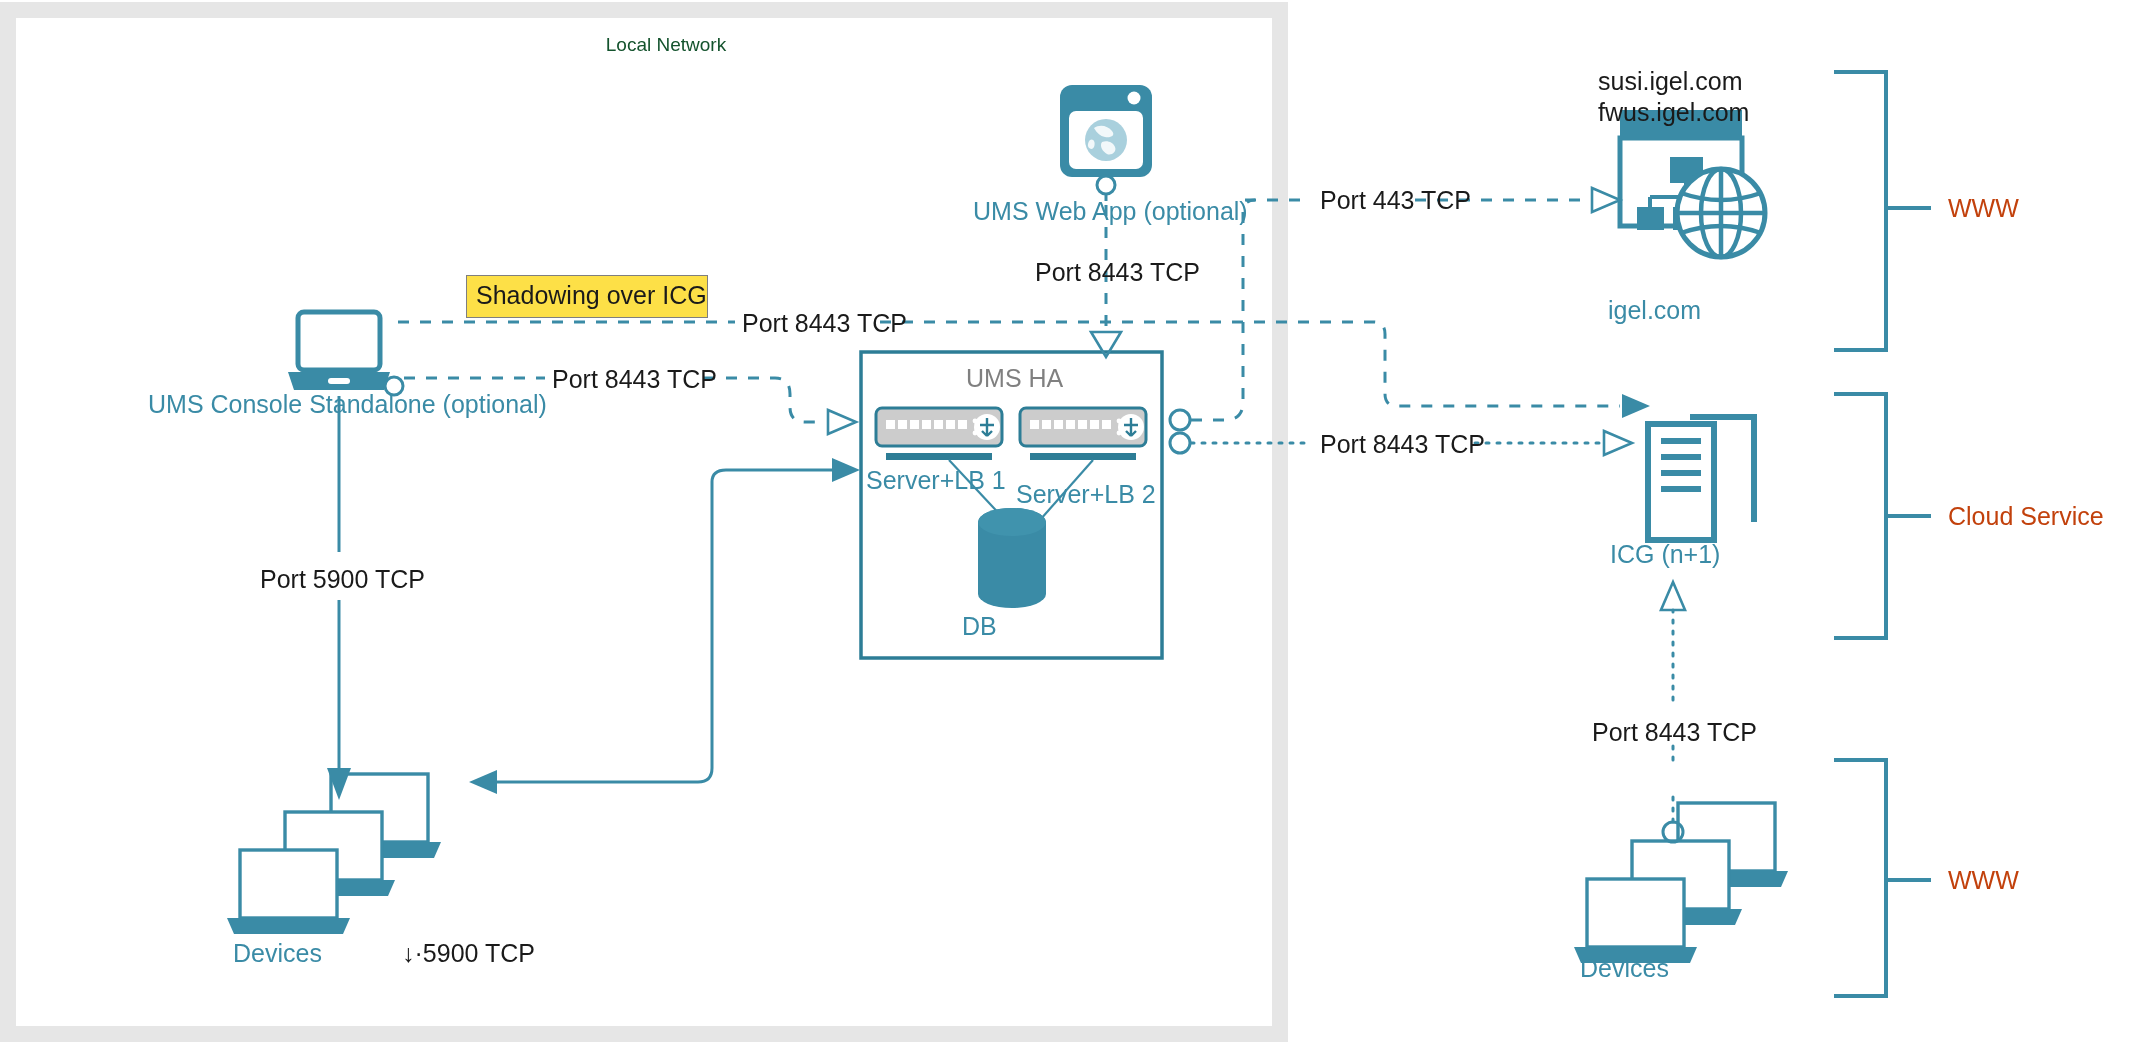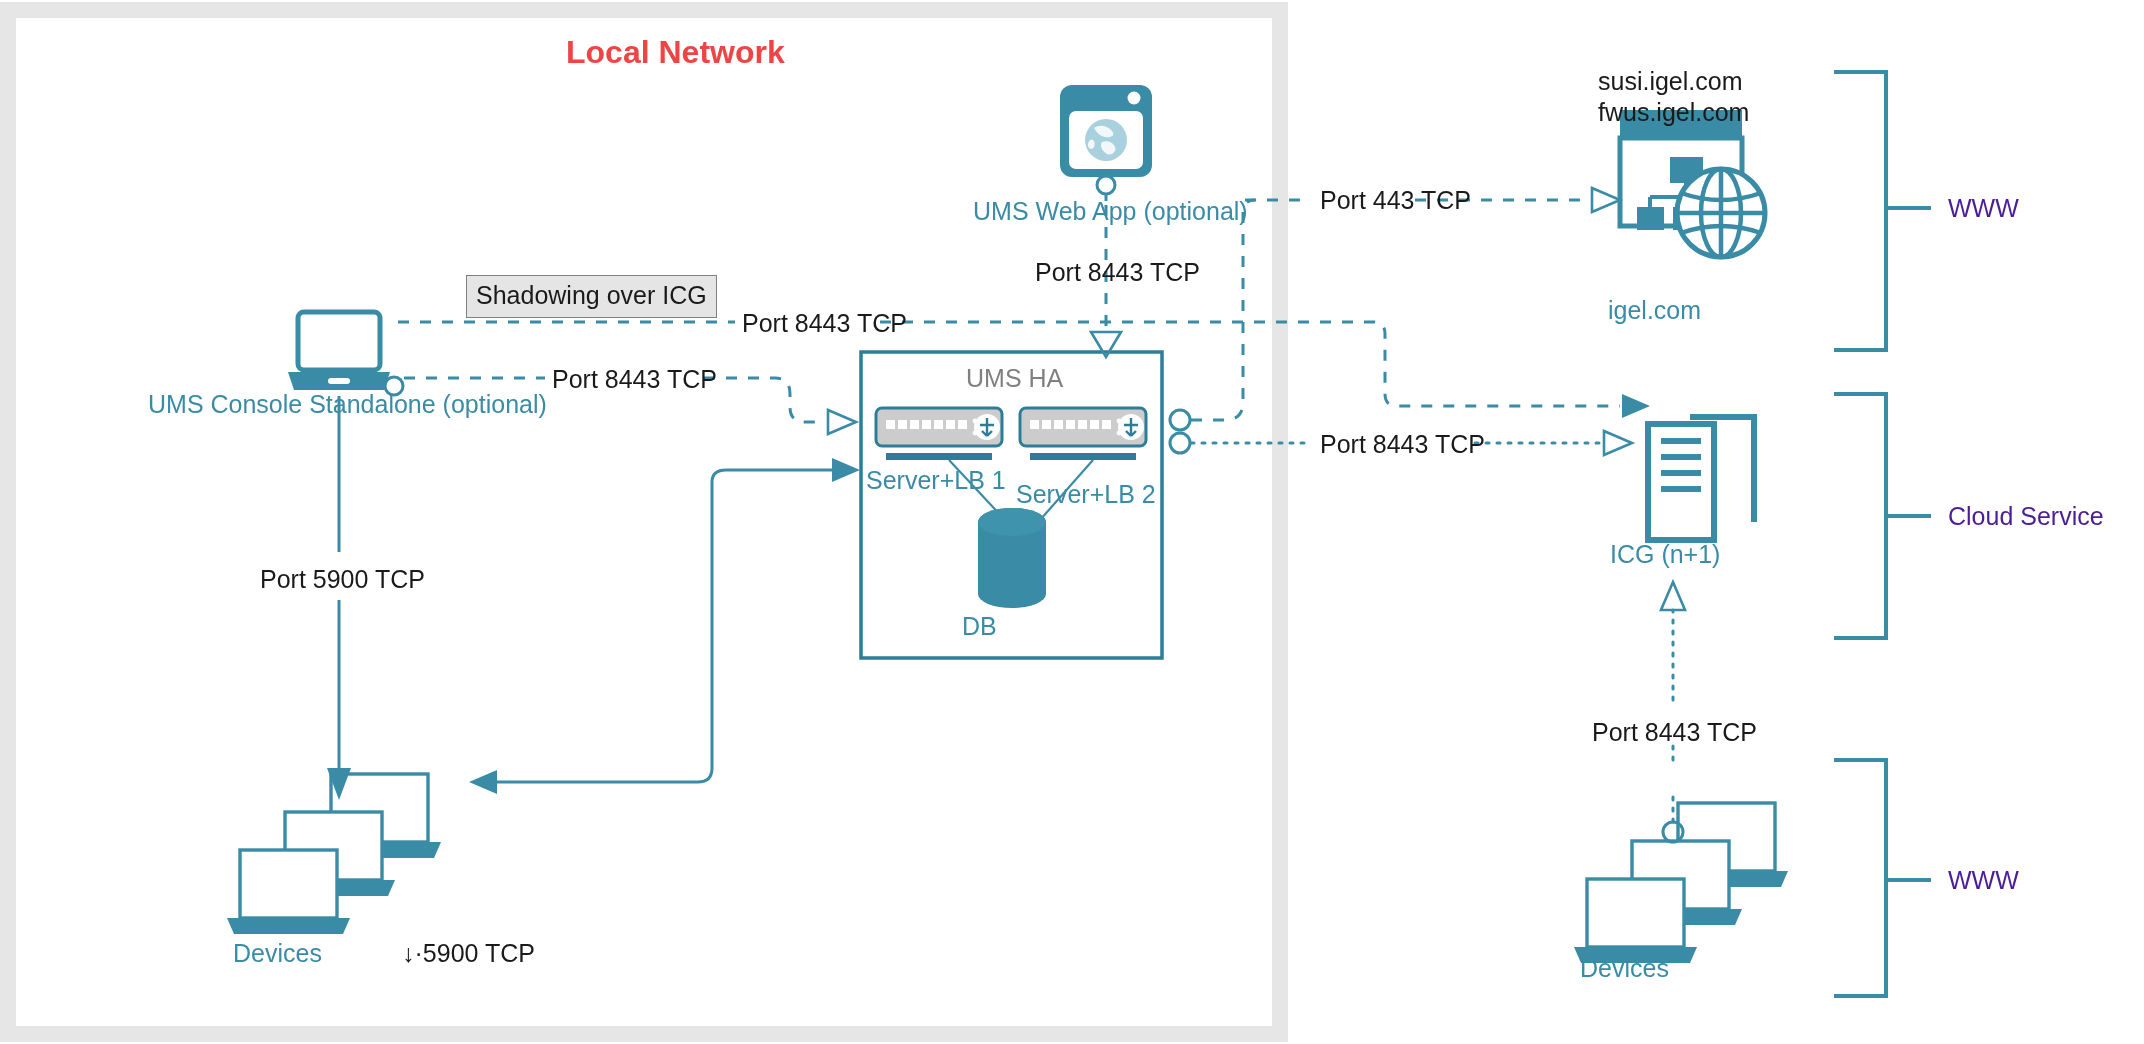--- a/index.html
+++ b/index.html
@@ -36,42 +36,42 @@
   }
   .lbl-black {
     color: #1a1a1a;
     font-size: 25px;
   }
   .lbl-teal {
     color: #3a8ba6;
     font-size: 25px;
   }
   .lbl-gray-bold {
-    color: #ef4444;
-    font-size: 32px;
-    font-weight: bold;
+    color: #14532d;
+    font-size: 19px;
+    font-weight: normal;
   }
   .lbl-gray {
     color: #808080;
     font-size: 25px;
   }
   .boxed {
     color: #1a1a1a;
     font-size: 25px;
     border: 1.5px solid #7f7f7f;
-    background: #e5e5e5;
-    padding: 5px 9px 6px 9px;
+    background: #fde047;
+    padding: 5px 0 6px 9px;
   }
   .ports-list {
     color: #1a1a1a;
     font-size: 25px;
     line-height: 1.42;
   }
   .wwwlabel {
-    color: #4c1d95;
+    color: #c2410c;
     font-size: 25px;
   }
   .ctr { }
 </style>
 </head>
 <body>
 
 <div id="stage">
 
   <svg id="diagram" viewBox="0 0 2144 1044">

